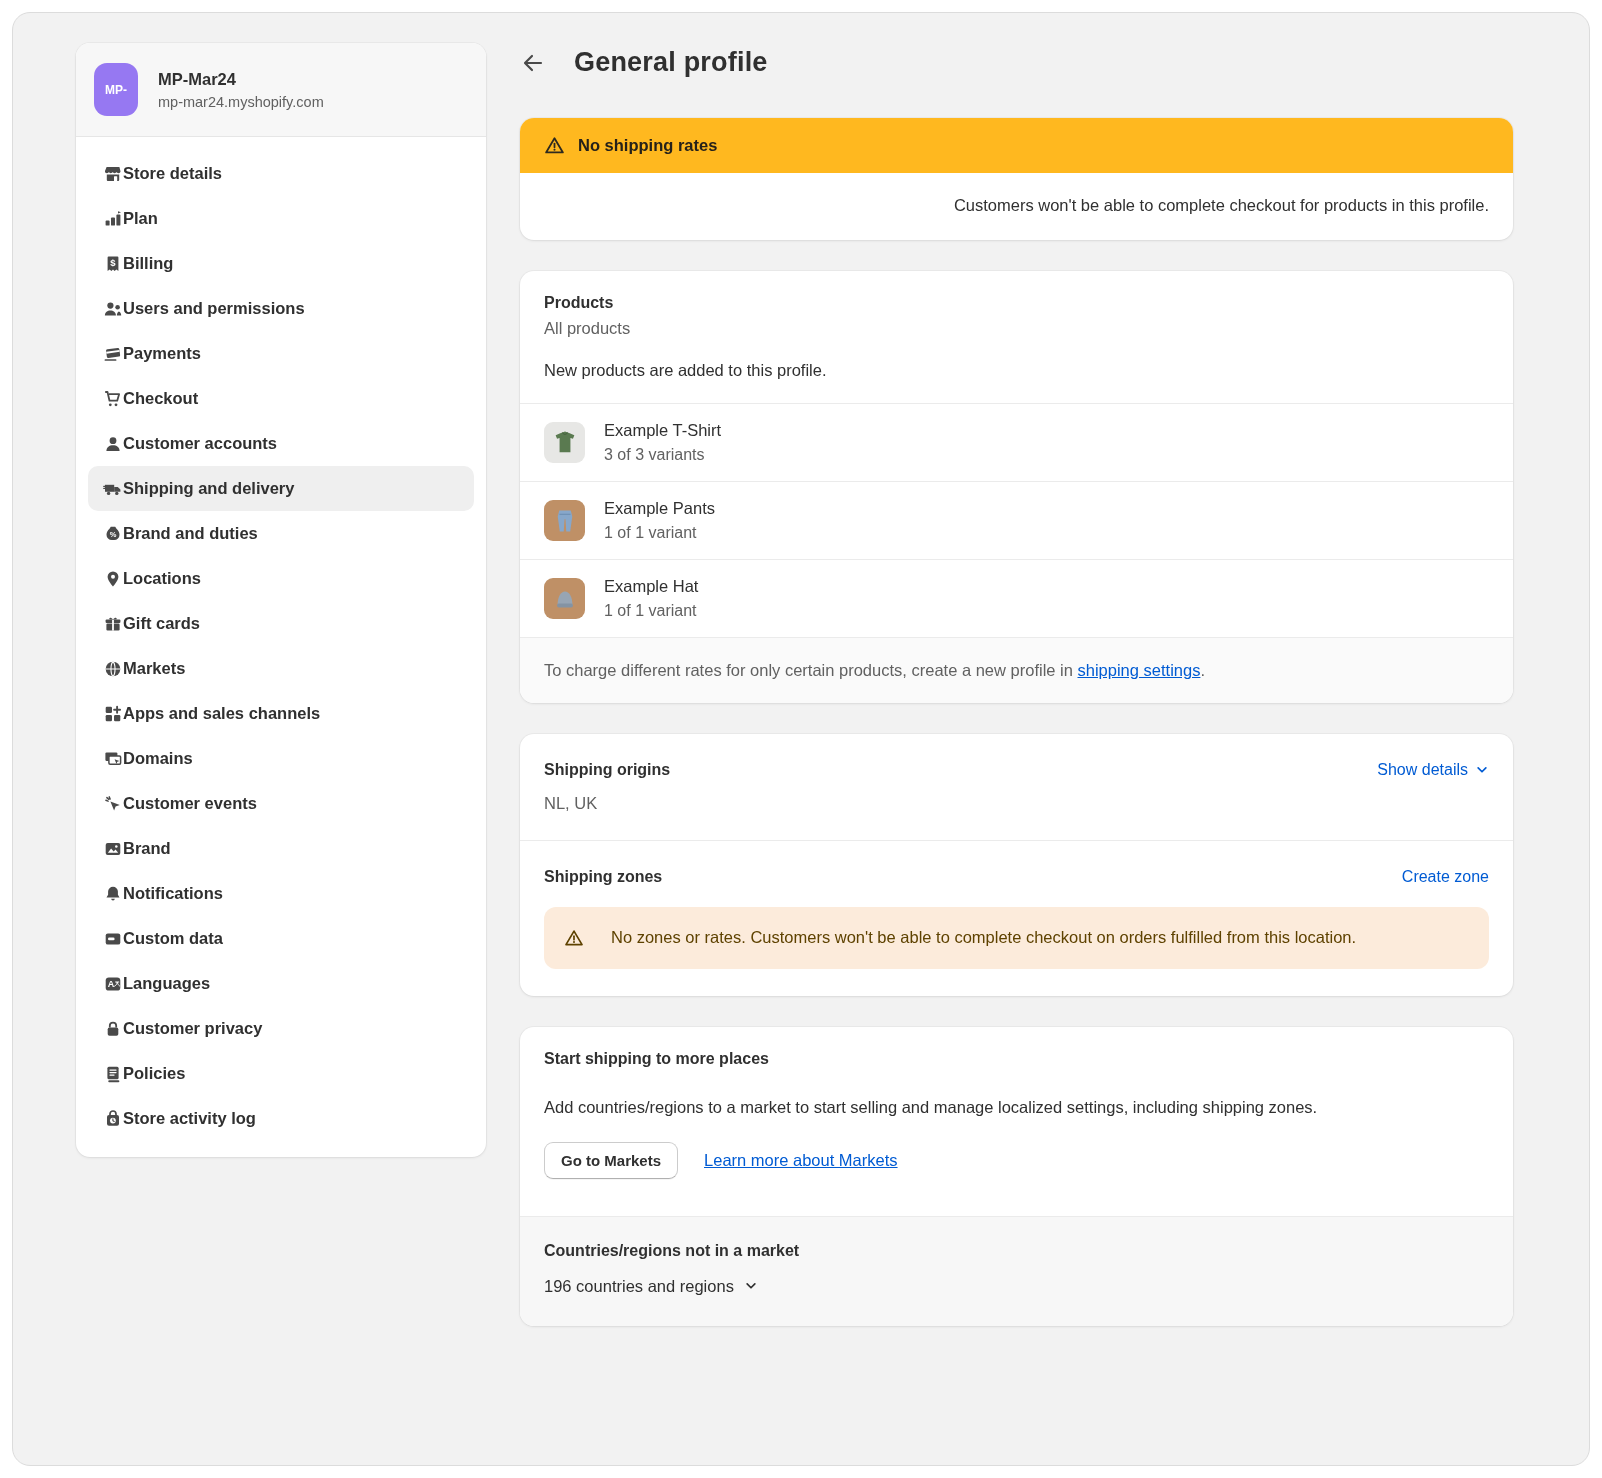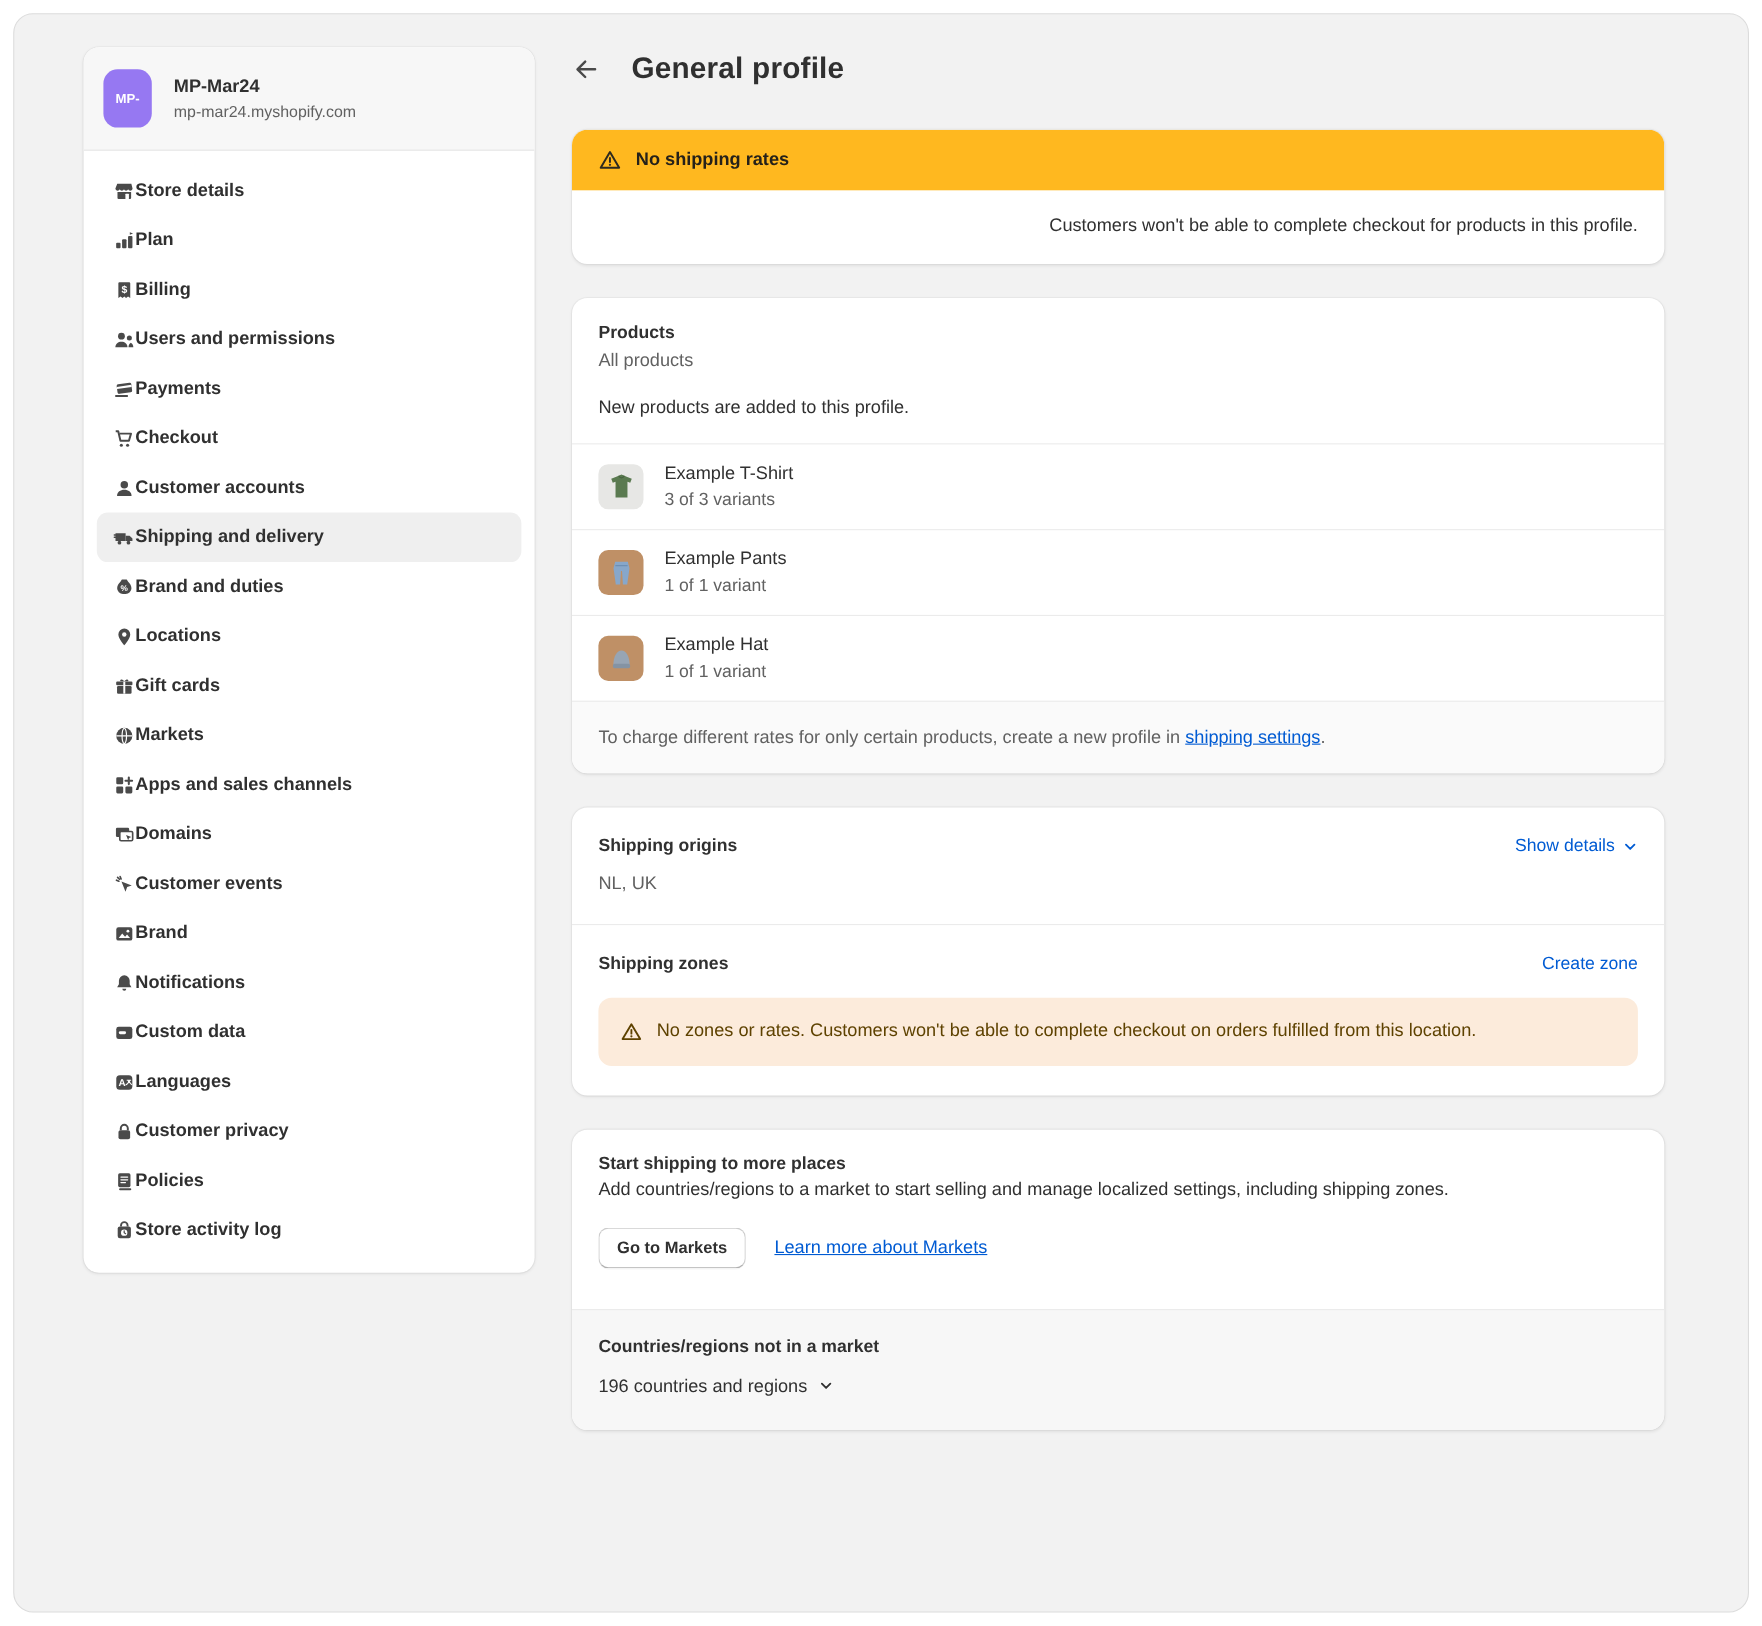--- a/index.html
+++ b/index.html
@@ -59,25 +59,25 @@
   a.blue-link { color:#005bd3; text-decoration:underline; cursor:pointer; }
 
   
   .sec { padding:27px 24px; }
   .sec + .sec { border-top:1px solid #ebebeb; }
   .sec-head { display:flex; align-items:center; justify-content:space-between; }
   .sec-action { display:flex; align-items:center; gap:7px; font-size:16px; color:#005bd3; cursor:pointer; }
   .sec-action svg { width:14px; height:14px; stroke:#005bd3; }
   .origins-value { font-size:16.5px; color:#616161; margin-top:15px; }
   .warn-box { margin-top:21px; background:#fcebdb; border-radius:12px; padding:18px 20px;
-    display:flex; gap:13px; color:#5e4200; font-size:16.5px; line-height:1.55; }
+    display:flex; gap:27px; color:#5e4200; font-size:16.5px; line-height:1.55; }
   .warn-box svg { width:20px; height:20px; stroke:#5e4200; flex:none; margin-top:3px; }
 
   
-  .mk-desc { font-size:16.5px; margin-top:4px; }
+  .mk-desc { font-size:16.5px; margin-top:30px; }
   .mk-actions { display:flex; align-items:center; gap:26px; margin-top:25px; }
   .btn { background:#ffffff; border:1px solid #cccccc; border-bottom-color:#b0b0b0;
     border-radius:9px; padding:9px 16px; font-size:15px; font-weight:600; color:#303030;
     cursor:pointer; box-shadow:0 1px 0 rgba(0,0,0,.04); font-family:inherit; }
   .mk-link { font-size:16.5px; }
   .mk-footer { background:#f7f7f7; border-top:1px solid #ebebeb; padding:25px 24px 30px;margin-top:14px; }
   .mk-count { display:flex; align-items:center; gap:10px; margin-top:17px; font-size:16.5px; cursor:pointer; }
   .mk-count svg { width:14px; height:14px; stroke:#303030; }
   .sprite { position:absolute; width:0; height:0; overflow:hidden; }
 </style>

